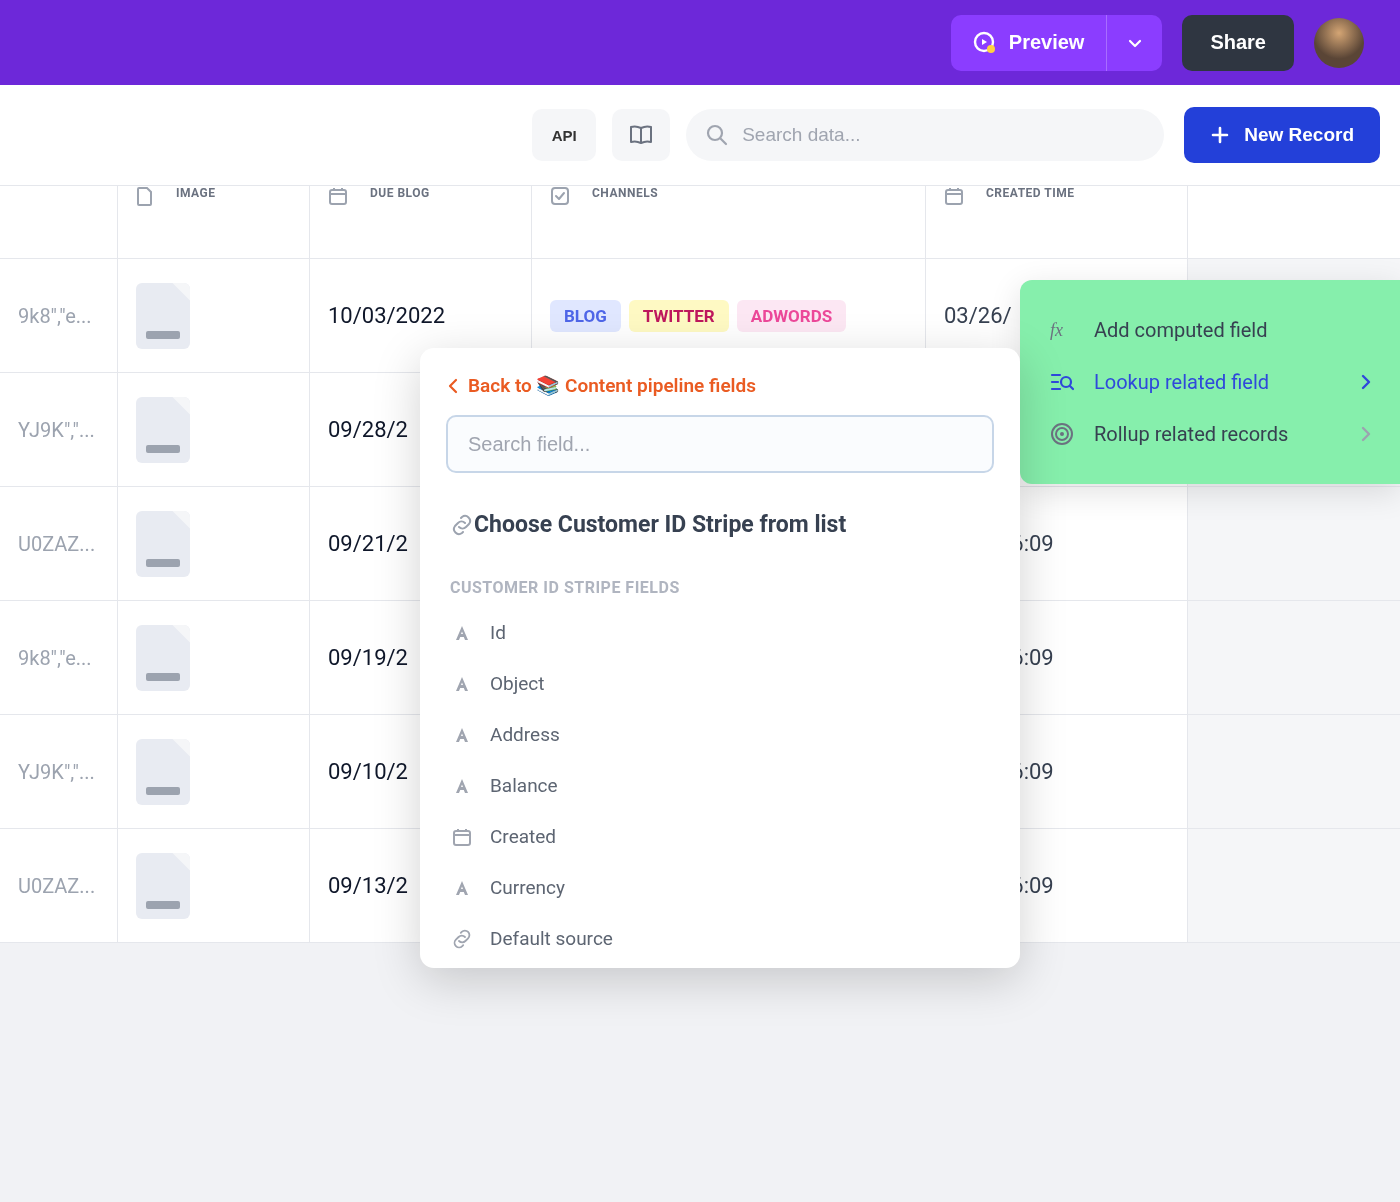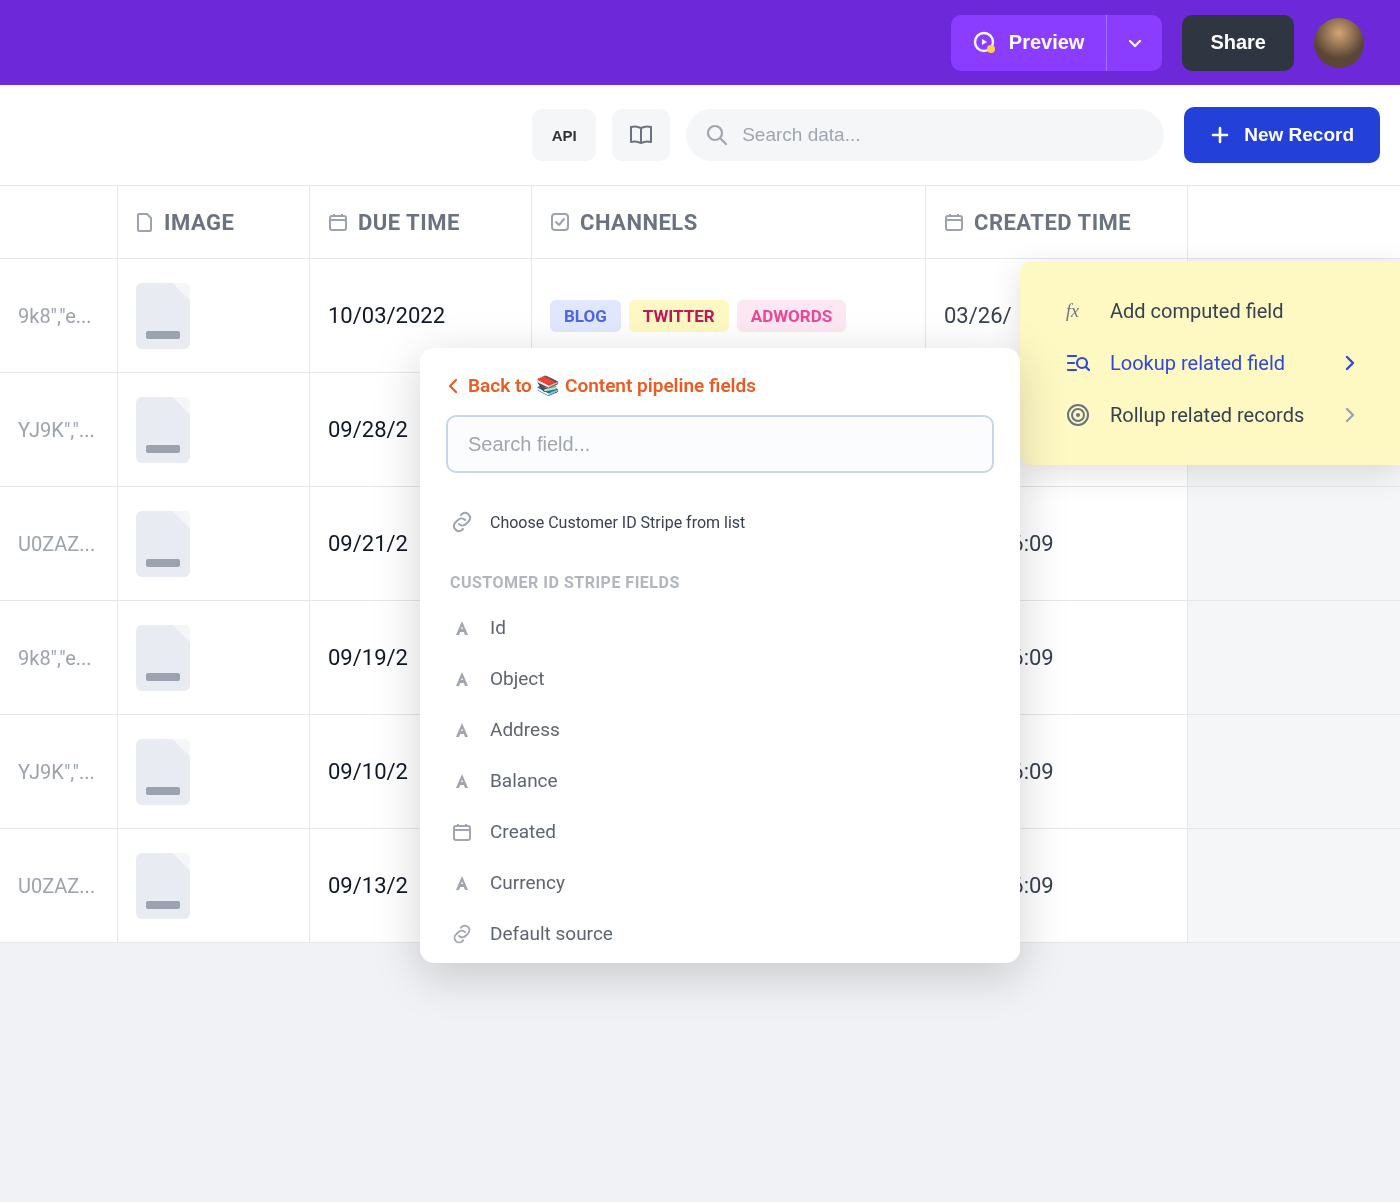--- a/index.html
+++ b/index.html
@@ -17,21 +17,21 @@
 .api-btn { background: #f5f6f8; border: none; border-radius: 10px; width: 64px; height: 52px; font-size: 15px; font-weight: 700; color: #333; cursor: pointer; }
 .book-btn { background: #f5f6f8; border: none; border-radius: 10px; width: 58px; height: 52px; display: flex; align-items: center; justify-content: center; cursor: pointer; }
 .search-input { background: #f5f6f8; border: none; border-radius: 28px; height: 52px; width: 478px; padding: 0 24px 0 56px; font-size: 19px; color: #333; }
 .search-input::placeholder { color: #a0a5b0; }
 .search-wrap { position: relative; }
 .search-icon-wrap { position: absolute; left: 20px; top: 50%; transform: translateY(-50%); color: #a0a5b0; }
 .new-record-btn { background: #2340d9; color: #fff; border: none; border-radius: 10px; height: 56px; padding: 10px 26px; font-size: 19px; font-weight: 700; display: flex; align-items: center; gap: 14px; cursor: pointer; margin-left: 4px; }
 
 .table-wrap { background: #fff; }
 .table-header { display: flex; height: 74px; border-top: 1px solid #e5e7ec; border-bottom: 1px solid #e5e7ec; }
-.th { display: flex; align-items: center; gap: 10px; padding: 0 18px; border-right: 1px solid #e5e7ec; font-size: 22px; font-weight: 700; color: #6b7280; letter-spacing: 0.5px; }
+.th { display: flex; align-items: flex-start; gap: 22px; padding: 0 18px; border-right: 1px solid #e5e7ec; font-size: 12px; font-weight: 700; color: #6b7280; letter-spacing: 0.5px; }
 .th.col-text { width: 118px; }
 .th.col-image { width: 192px; }
 .th.col-date { width: 222px; }
 .th.col-channels { width: 394px; }
 .th.col-created { width: 262px; }
 .th.col-new { flex: 1; background: #f5f6f8; color: #2f49db; border-right: none; cursor: pointer; justify-content: center; }
 .th.col-new .plus-box { width: 32px; height: 32px; border-radius: 6px; background: #e8ecf9; display: flex; align-items: center; justify-content: center; }
 
 .tr { display: flex; height: 114px; border-bottom: 1px solid #e5e7ec; }
 .td { display: flex; align-items: center; padding: 0 18px; border-right: 1px solid #e5e7ec; font-size: 20px; color: #4b5563; }
@@ -47,35 +47,35 @@
 .file-icon::after { content: ''; position: absolute; bottom: 10px; left: 10px; right: 10px; height: 8px; background: #9ca3af; border-radius: 2px; }
 
 .tag { padding: 6px 14px; border-radius: 6px; font-size: 17px; font-weight: 700; }
 .tag.blog { background: #e0e7ff; color: #4f66e8; text-align: right; }
 .tag.twitter { background: #fef9c3; color: #be185d; }
 .tag.adwords { background: #fce7f3; color: #ec4899; }
 
 .blank-area { height: 480px; background: #f1f2f5; }
 
 
-.menu { position: absolute; top: 261px; right: 0; width: 380px; background: #fef9c3; border-radius: 12px 0 0 12px; box-shadow: 0 8px 32px rgba(0,0,0,0.12); padding: 24px 16px; }
+.menu { position: absolute; top: 280px; right: 0; width: 380px; background: #86efac; border-radius: 12px 0 0 12px; box-shadow: 0 8px 32px rgba(0,0,0,0.12); padding: 24px 0; }
 .menu-item { display: flex; align-items: center; gap: 18px; padding: 14px 28px; font-size: 20px; color: #374151; cursor: pointer; }
 .menu-item.active { color: #2f49db; }
 .menu-item.active .chev { color: #2f49db; }
 .menu-item .icon-slot { width: 28px; display: flex; justify-content: center; color: #6b7280; }
 .menu-item.active .icon-slot { color: #2f49db; }
 .menu-item .chev { margin-left: auto; color: #9ca3af; }
 
 
 .panel { position: absolute; top: 348px; left: 420px; width: 600px; background: #fff; border-radius: 14px; box-shadow: 0 12px 48px rgba(0,0,0,0.18); padding: 26px 0 4px; }
 .panel-back { display: flex; align-items: center; gap: 10px; padding: 0 28px 18px; color: #ea5b22; font-size: 19px; font-weight: 600; cursor: pointer; }
 .panel-search { margin: 0 26px 24px; }
 .panel-search input { width: 100%; height: 58px; border: 2px solid #c7d6e8; border-radius: 10px; padding: 0 20px; font-size: 20px; background: #fafcfe; }
 .panel-search input::placeholder { color: #a0a5b0; }
-.panel-choose { display: flex; align-items: center; gap: 16px; padding: 14px 30px; font-size: 16px; font-weight: 400; color: #374151; cursor: pointer; }
+.panel-choose { display: flex; align-items: center; padding: 14px 30px; font-size: 23px; font-weight: 700; color: #374151; cursor: pointer; }
 .panel-section-label { padding: 26px 30px 10px; font-size: 16px; font-weight: 700; color: #b0b5c0; letter-spacing: 0.5px; }
 .panel-field { display: flex; align-items: center; gap: 16px; padding: 14px 30px; font-size: 19px; color: #5d6572; cursor: pointer; }
 .panel-field .ficon { width: 24px; color: #a0a5b0; display: flex; justify-content: center; }
 
 svg { display: block; }
 </style>
 </head>
 <body>
 
 <div class="topbar">
@@ -144,21 +144,21 @@
         </span>
       <span>IMAGE</span>
     </div>
     <div class="th col-date">
       <span>
           <svg width="20" height="20" viewBox="0 0 20 20" fill="none">
             <rect x="2" y="4" width="16" height="14" rx="2" stroke="#9ca3af" stroke-width="2"></rect>
             <path d="M2 8h16M6 2v3M14 2v3" stroke="#9ca3af" stroke-width="2"></path>
           </svg>
         </span>
-      <span>DUE TIME</span>
+      <span>DUE BLOG</span>
     </div>
     <div class="th col-channels">
       <span>
           <svg width="20" height="20" viewBox="0 0 20 20" fill="none">
             <rect x="2" y="2" width="16" height="16" rx="3" stroke="#9ca3af" stroke-width="2"></rect>
             <path d="M6 10l3 3 5-6" stroke="#9ca3af" stroke-width="2" stroke-linecap="round" stroke-linejoin="round"></path>
           </svg>
         </span>
       <span>CHANNELS</span>
     </div>

